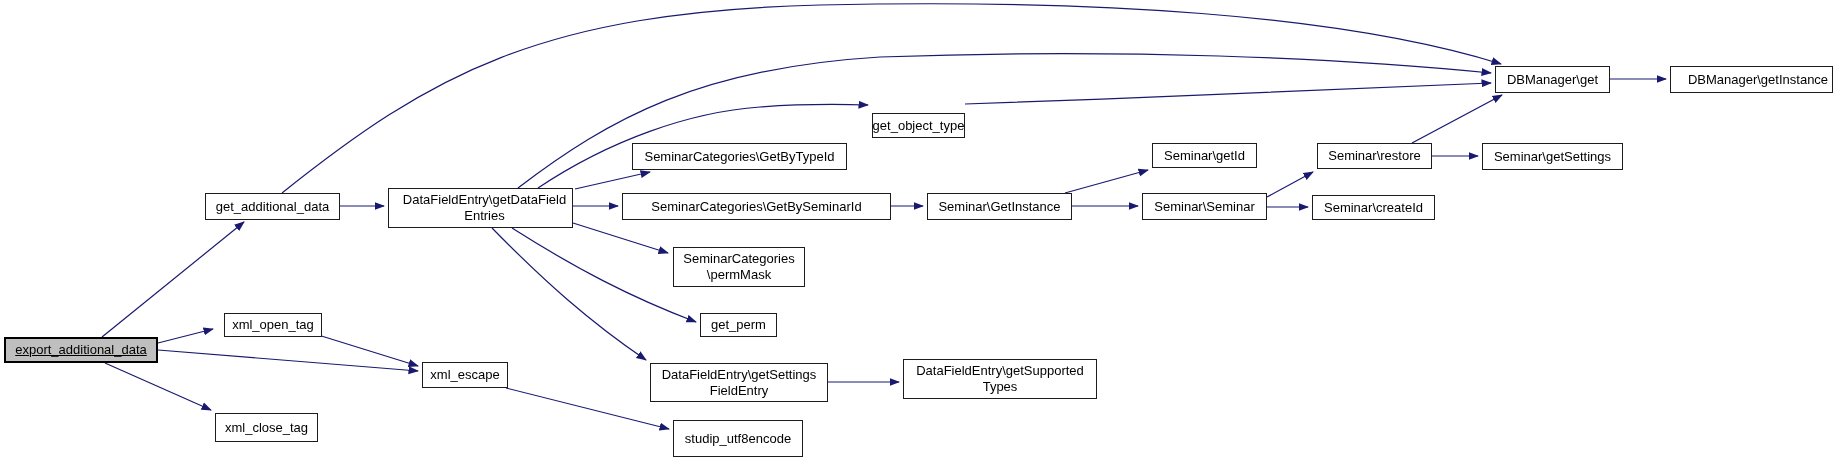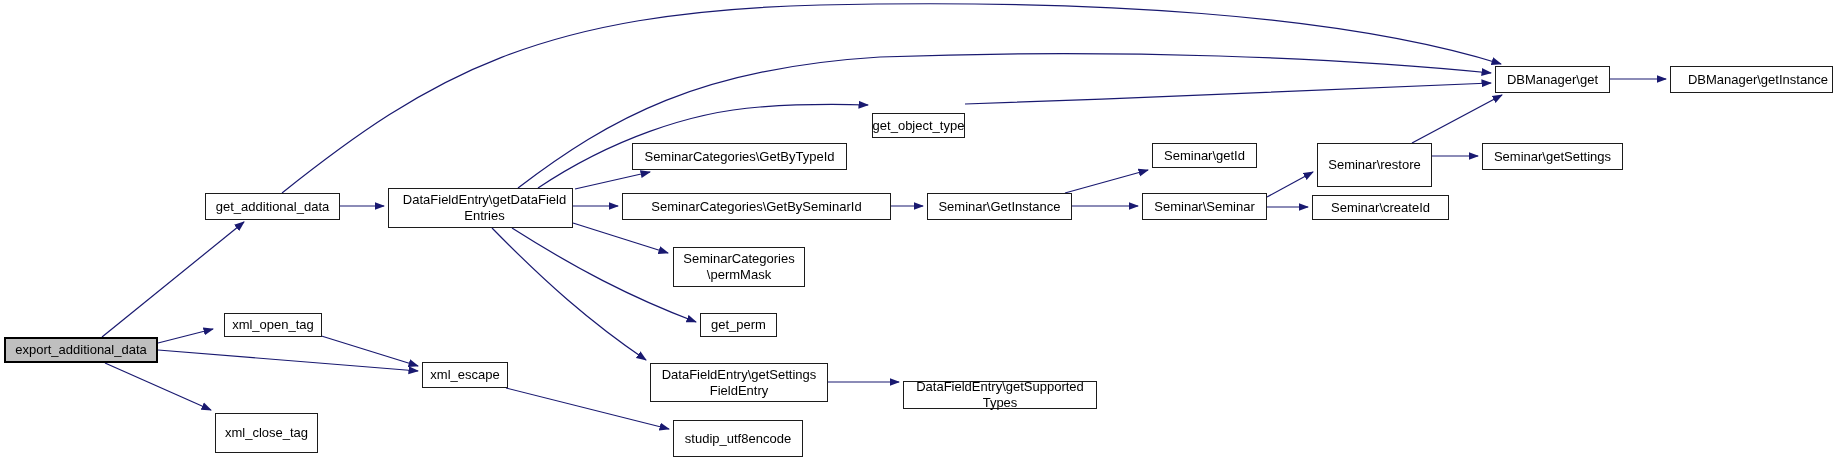--- a/index.html
+++ b/index.html
@@ -74,40 +74,40 @@
         <path class="edge" d="M1267,207 L1308,207" marker-end="url(#arrow)"></path>
         <path class="edge" d="M1432,156 L1478,156" marker-end="url(#arrow)"></path>
         <path class="edge" d="M1412,143 L1502,95" marker-end="url(#arrow)"></path>
         <path class="edge" d="M1610,79 L1666,79" marker-end="url(#arrow)"></path>
         <path class="edge" d="M315,334 L418,366" marker-end="url(#arrow)"></path>
         <path class="edge" d="M506,388 L669,429" marker-end="url(#arrow)"></path>
         <path class="edge" d="M828,382 L899,382" marker-end="url(#arrow)"></path>
       </g>
   </svg>
   <div id="nodes">
-      <div class="node highlight" style="left: 4px; top: 337px; width: 154px; height: 26px;">export_additional_data</div>
+      <div class="node highlight" style="left: 4px; top: 337px; width: 154px; height: 26px; text-decoration: underline;">export_additional_data</div>
       <div class="node" style="left: 205px; top: 193px; width: 135px; height: 27px;">get_additional_data</div>
       <div class="node" style="left: 224px; top: 313px; width: 98px; height: 24px; text-align: center;">xml_open_tag</div>
-      <div class="node" style="left: 215px; top: 413px; width: 103px; height: 40px;">xml_close_tag</div>
+      <div class="node" style="left: 215px; top: 413px; width: 103px; height: 29px;">xml_close_tag</div>
       <div class="node" style="left: 422px; top: 362px; width: 86px; height: 26px;">xml_escape</div>
       <div class="node" style="left: 388px; top: 188px; width: 185px; height: 40px; padding-left: 8px;">DataFieldEntry\getDataField
 Entries</div>
       <div class="node" style="left: 632px; top: 143px; width: 215px; height: 27px;">SeminarCategories\GetByTypeId</div>
       <div class="node" style="left: 622px; top: 193px; width: 269px; height: 27px;">SeminarCategories\GetBySeminarId</div>
       <div class="node" style="left: 673px; top: 247px; width: 132px; height: 40px;">SeminarCategories
 \permMask</div>
       <div class="node" style="left: 700px; top: 313px; width: 77px; height: 24px;">get_perm</div>
       <div class="node" style="left: 650px; top: 363px; width: 178px; height: 39px;">DataFieldEntry\getSettings
 FieldEntry</div>
       <div class="node" style="left: 673px; top: 420px; width: 130px; height: 37px;">studip_utf8encode</div>
-      <div class="node" style="left: 903px; top: 381px; width: 194px; height: 28px;">DataFieldEntry\getSupported
+      <div class="node" style="left: 903px; top: 359px; width: 194px; height: 40px;">DataFieldEntry\getSupported
 Types</div>
       <div class="node" style="left: 872px; top: 93px; width: 93px; height: 25px; margin-top: 20px;">get_object_type</div>
       <div class="node" style="left: 927px; top: 193px; width: 145px; height: 27px;">Seminar\GetInstance</div>
       <div class="node" style="left: 1152px; top: 143px; width: 105px; height: 25px;">Seminar\getId</div>
       <div class="node" style="left: 1142px; top: 193px; width: 125px; height: 27px;">Seminar\Seminar</div>
-      <div class="node" style="left: 1312px; top: 195px; width: 137px; height: 25px;">Seminar\createId</div>
-      <div class="node" style="left: 1317px; top: 143px; width: 115px; height: 44px;">Seminar\restore</div>
+      <div class="node" style="left: 1312px; top: 195px; width: 123px; height: 25px;">Seminar\createId</div>
+      <div class="node" style="left: 1317px; top: 143px; width: 115px; height: 26px;">Seminar\restore</div>
       <div class="node" style="left: 1482px; top: 143px; width: 141px; height: 27px;">Seminar\getSettings</div>
       <div class="node" style="left: 1495px; top: 66px; width: 115px; height: 27px;">DBManager\get</div>
       <div class="node" style="left: 1670px; top: 66px; width: 163px; height: 27px; padding-left: 13px;">DBManager\getInstance</div>
     </div>
 </div>
 
 </body></html>

